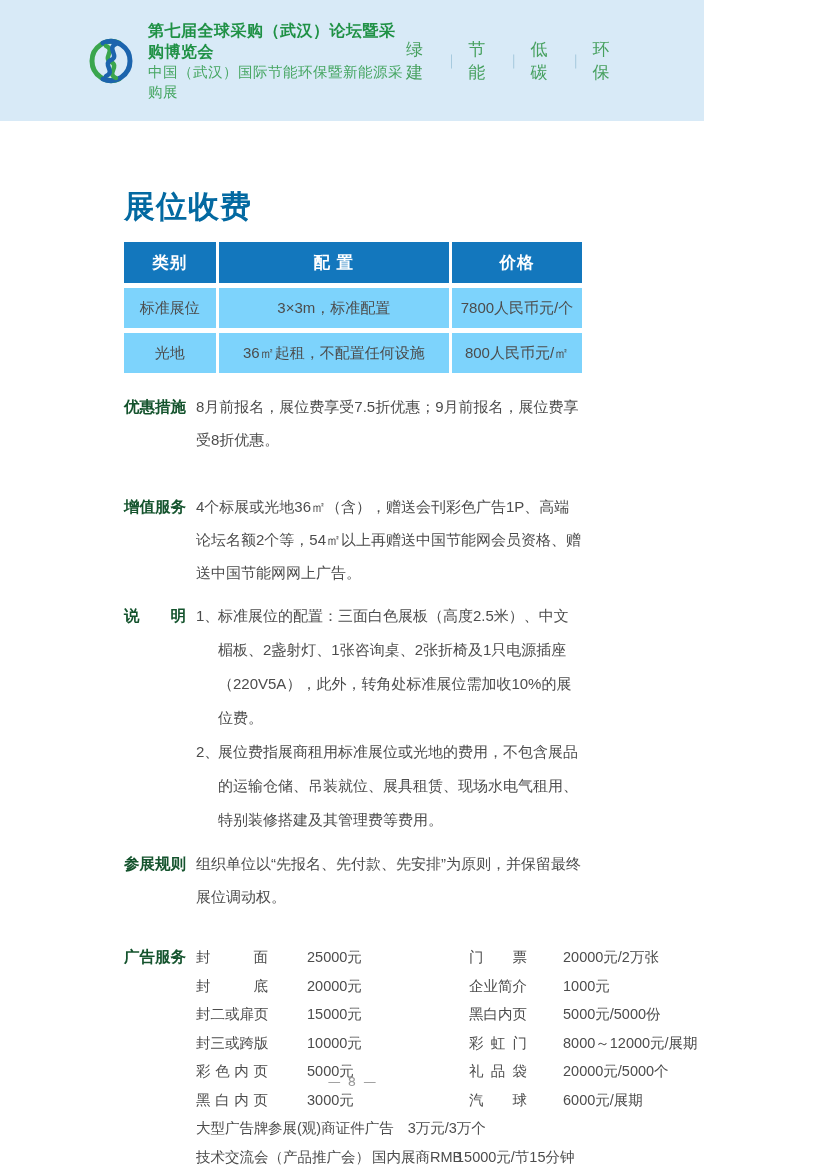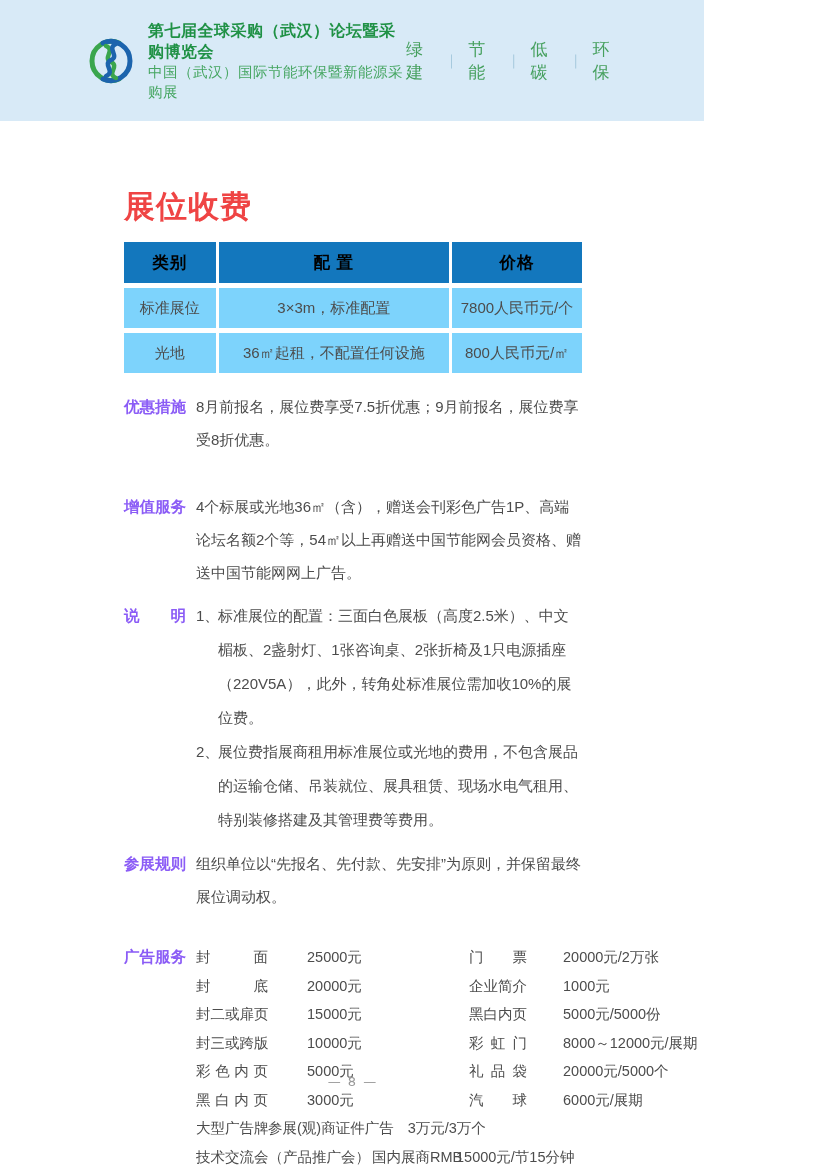--- a/index.html
+++ b/index.html
@@ -16,42 +16,42 @@
   .header-text{margin-left:11px;}
   .header-line1{font-size:16px;font-weight:bold;color:#1f9145;letter-spacing:.5px;line-height:21px;}
   .header-line2{font-size:14.5px;color:#46a662;letter-spacing:.5px;line-height:20px;}
   .slogan{margin-left:auto;margin-right:83px;display:flex;align-items:center;}
   .slogan-item{color:#46a05e;font-size:17px;letter-spacing:3px;font-weight:500;}
   .slogan-sep{color:#9fc5da;font-size:14px;margin:0 10px;font-weight:300;}
   
   .content{padding:0 122px 0 124px;}
   .page-title{
     margin:0;padding-top:68px;font-size:31px;line-height:36px;
-    color:#ef4444;font-weight:600;letter-spacing:1px;
+    color:#0369a1;font-weight:600;letter-spacing:1px;
   }
   
   .fee-table{margin-top:17px;}
   .fee-row{display:flex;margin-bottom:5px;}
   .fee-cell{
     display:flex;align-items:center;justify-content:center;
     margin-right:3px;font-size:15px;color:#4c4c4c;
   }
   .fee-cell:last-child{margin-right:0;}
   .fee-head .fee-cell{
-    background:#1377bd;color:#000000;font-weight:bold;font-size:16.5px;
+    background:#1377bd;color:#ffffff;font-weight:bold;font-size:16.5px;
     height:41px;letter-spacing:1px;
   }
   .fee-data .fee-cell{background:#7dd3fc;height:40px;}
   .col1{width:117px;}
   .col2{width:294px;}
   .col3{width:166px;}
   
   .section{display:flex;}
   .sec-label{
-    flex:0 0 62px;margin-right:10px;color:#8b5cf6;font-weight:600;
+    flex:0 0 62px;margin-right:10px;color:#14532d;font-weight:600;
     font-size:15.5px;text-align:justify;text-align-last:justify;
   }
   .sec-body{flex:1;font-size:15px;color:#4c4c4c;}
   .lh33{line-height:33px;}
   .lh34{line-height:34px;}
   .sec-youhui{margin-top:17px;}
   .sec-zengzhi{margin-top:34px;}
   .sec-shuoming{margin-top:10px;}
   .sec-canzhan{margin-top:10px;}
   .sec-guanggao{margin-top:30px;}

